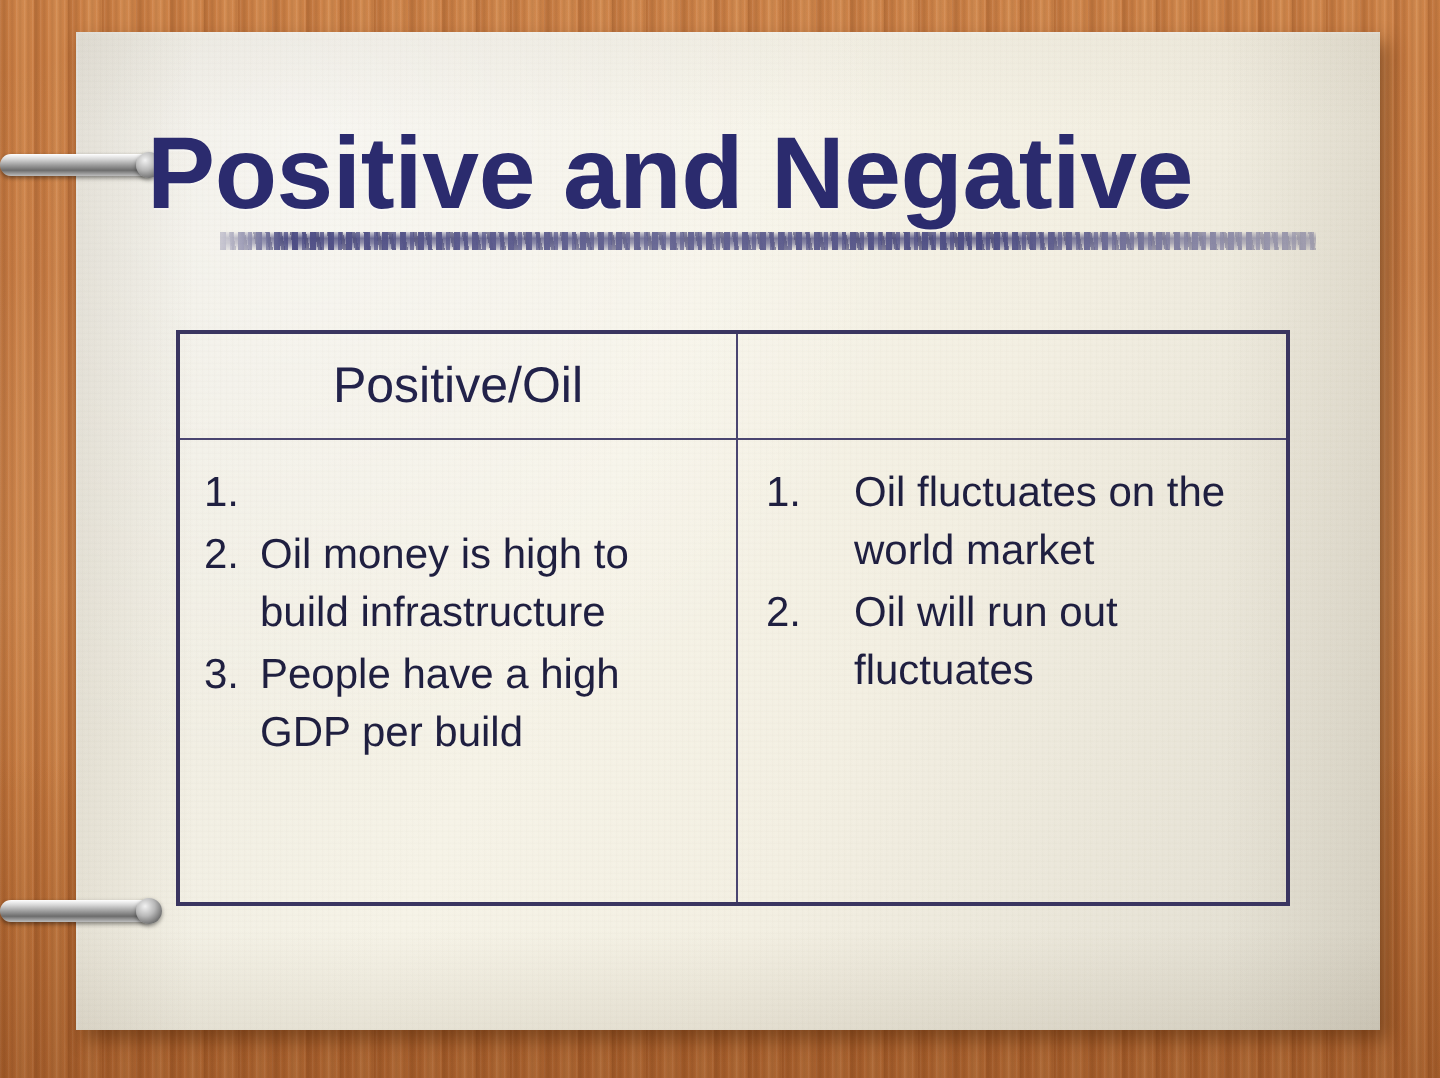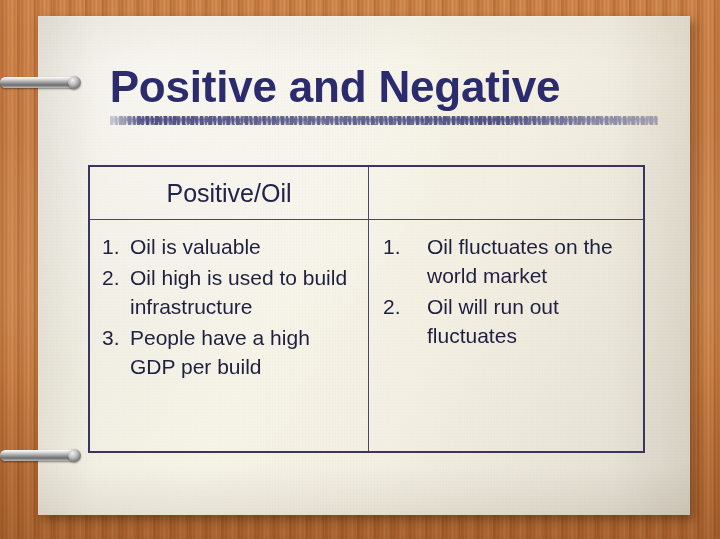--- a/index.html
+++ b/index.html
@@ -109,21 +109,21 @@
   #title-block {
     position: absolute;
     left: 50px;
     top: 62px;
     width: 570px;
     text-align: center;
   }
   #slide-title {
     font-family: "Liberation Sans", sans-serif;
     font-weight: bold;
-    font-size: 44px;
+    font-size: 51px;
     line-height: 50px;
     color: #2b2b6e;
     letter-spacing: -0.2px;
     text-shadow: 0 1px 0 rgba(255,255,255,0.35);
     white-space: nowrap;
   }
   
   #title-underline {
     position: absolute;
     left: 60px;
@@ -246,25 +246,24 @@
       <div class="table-row" id="header-row">
         <div class="header-cell col-left">Positive/Oil</div>
       </div>
 
       <div class="table-row" id="body-row">
 
         <div class="body-cell col-left">
           <ol class="point-list left-list">
             <li>
               <span class="num">1.</span>
-              <span class="point-text">Oil is valuable</span>
             </li>
             <li>
               <span class="num">2.</span>
-              <span class="point-text">Oil high is used to build infrastructure</span>
+              <span class="point-text">Oil money is high to build infrastructure</span>
             </li>
             <li>
               <span class="num">3.</span>
               <span class="point-text">People have a high GDP per build</span>
             </li>
           </ol>
         </div>
 
         <div class="body-cell col-right">
           <ol class="point-list right-list">

